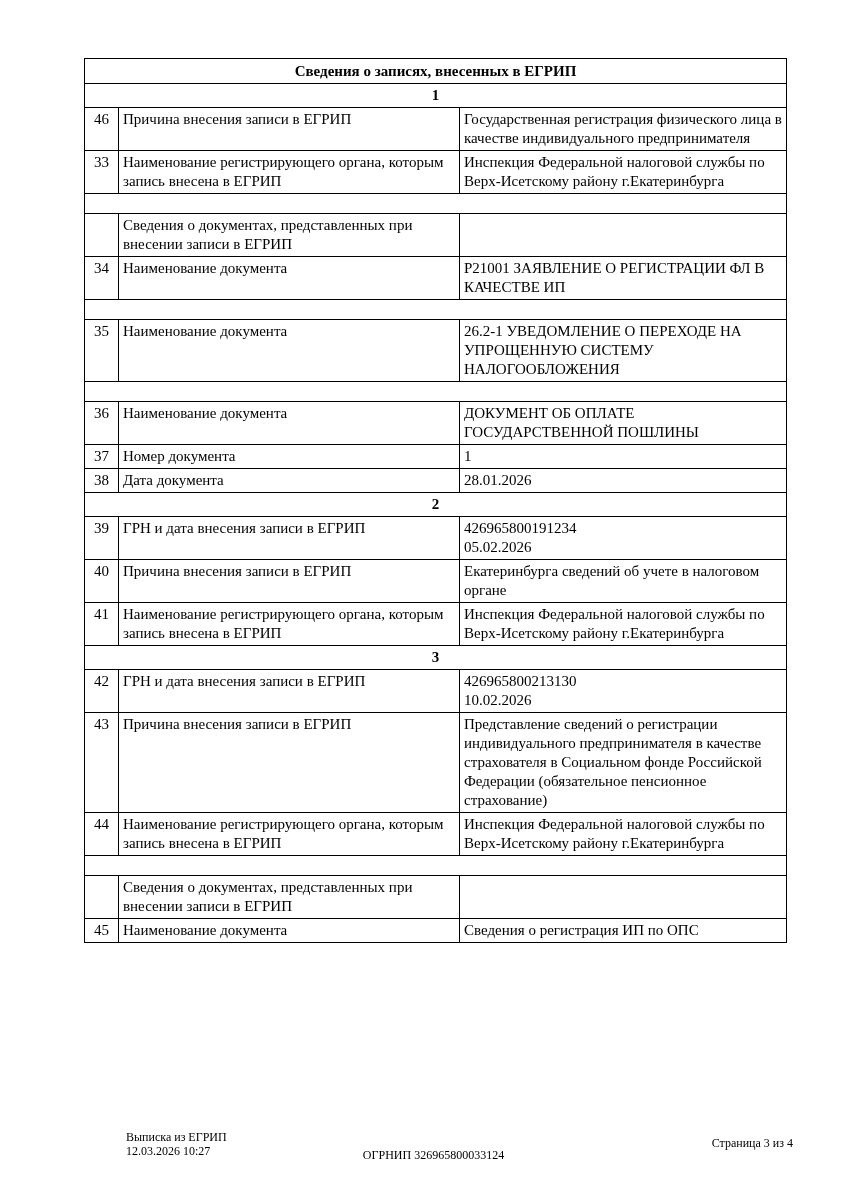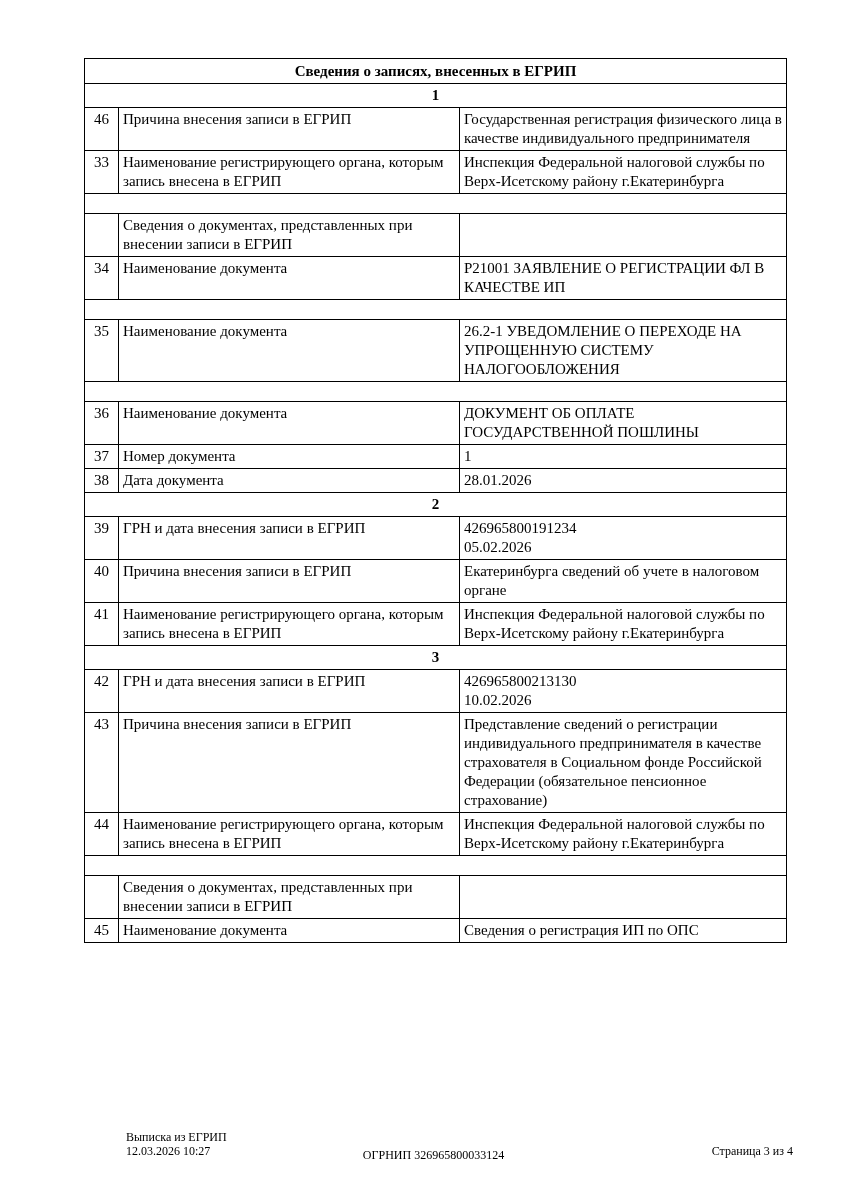--- a/index.html
+++ b/index.html
@@ -50,21 +50,21 @@
   .page-footer {
     position: absolute;
     left: 81px;
     top: 1130px;
     width: 705px;
     font-size: 12px;
     line-height: 14px;
   }
   .footer-left  { position: absolute; left: 0; top: 0; white-space: nowrap; margin-left: 45px; }
   .footer-center{ position: absolute; left: 0; top: 18px; width: 100%; text-align: center; white-space: nowrap; }
-  .footer-right { position: absolute; right: -7px; top: 14px; white-space: nowrap; }
+  .footer-right { position: absolute; right: -7px; top: 6px; white-space: nowrap; }
 </style>
 </head>
 <body>
 
 <div class="page">
 
   <table class="egrip-table">
     <colgroup>
       <col style="width:34px">
       <col style="width:341px">

